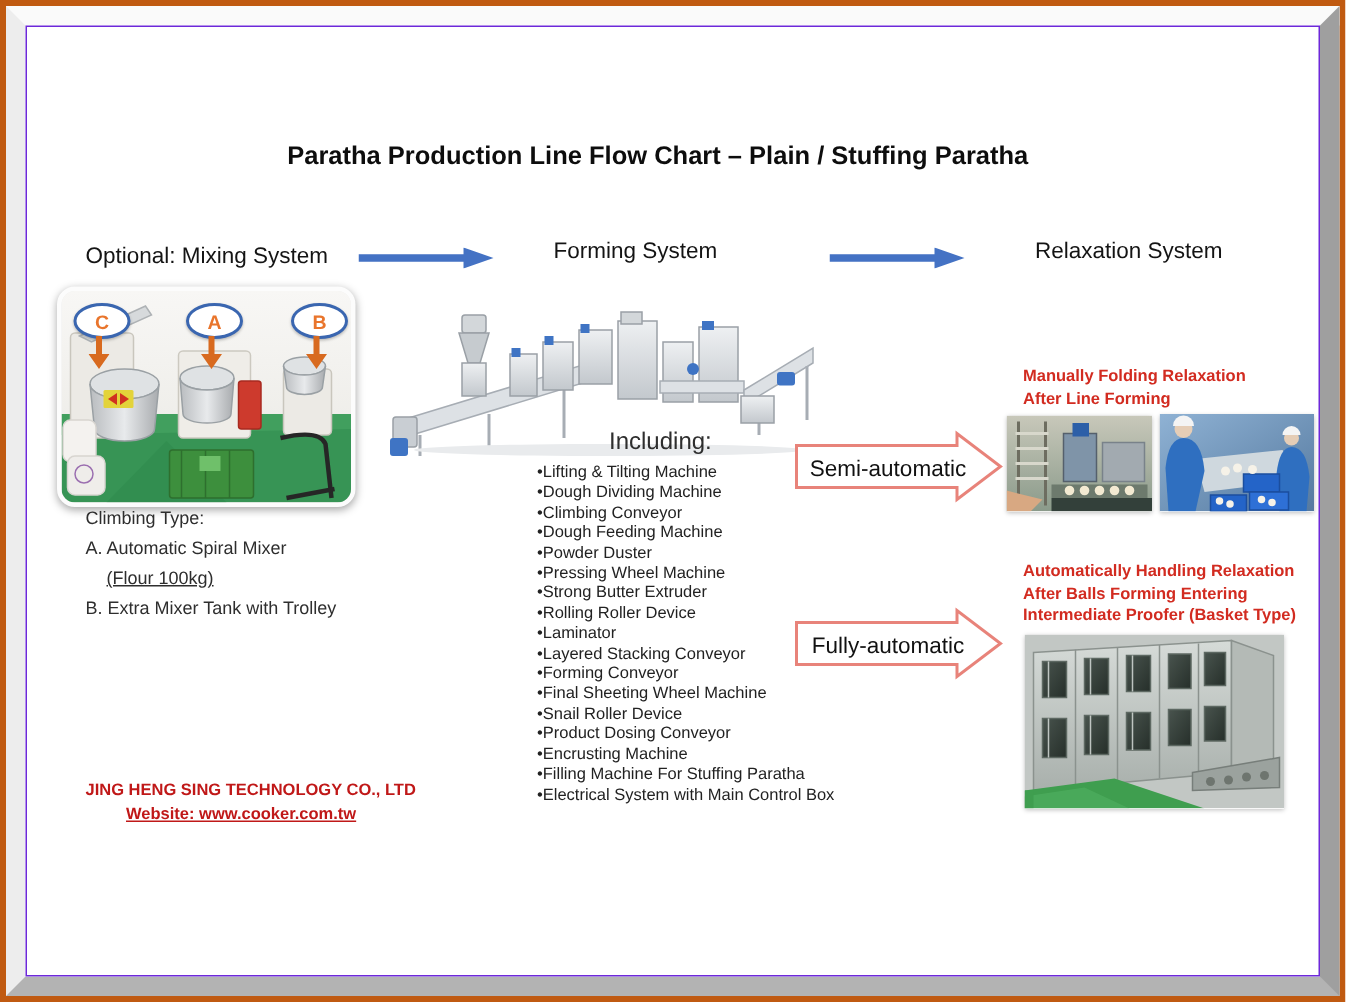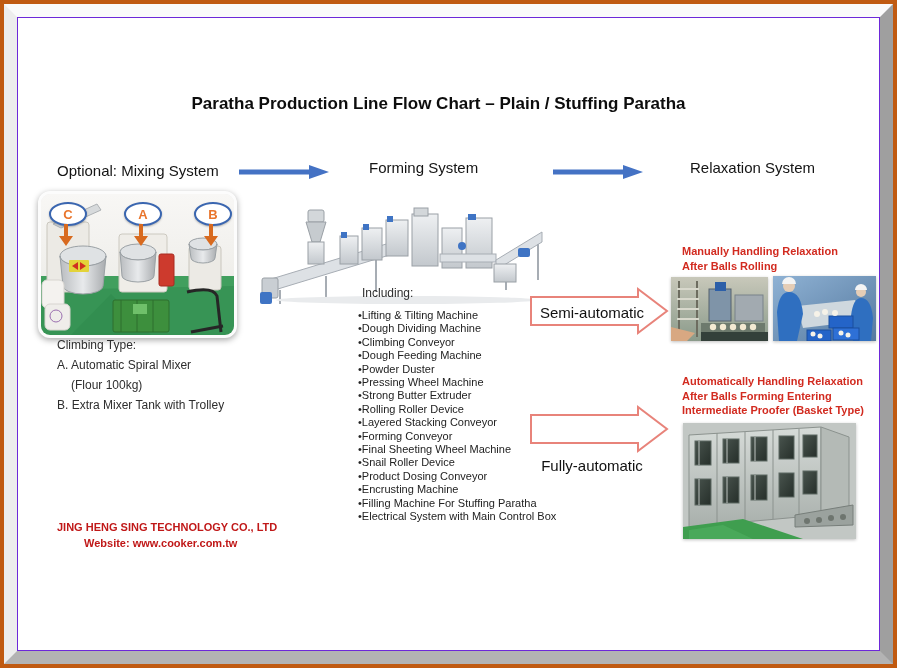--- a/index.html
+++ b/index.html
@@ -35,23 +35,23 @@
   .photo svg{display:block;}
   .oval-label{
     width:34px;height:20px;border:2px solid #3a66b0;border-radius:50%;
     background:#fff;color:#E9752C;font-weight:bold;font-size:13px;
     display:flex;align-items:center;justify-content:center;line-height:1;
     box-shadow:0 1px 2px rgba(0,0,0,.25);
   }
   .down-arrow{width:14px;height:22px;}
   .dtype{font-size:12px;color:#2e2e2e;line-height:20px;}
   .dtype .h{margin-bottom:0px;}
-  .dtype .indent{padding-left:14px;}
+  .dtype .indent{padding-left:14px;text-decoration:underline;}
   .dtype .gap{margin-top:5px;}
-  .including{font-size:12px;color:#2e2e2e;}
+  .including{font-size:16px;color:#2e2e2e;margin-left:44px;}
   .mlist{font-size:11px;color:#222;line-height:13.4px;list-style:none;margin:0;padding:0;white-space:nowrap;}
   .callout{width:140px;height:50px;}
   .callout-label{
     position:absolute;left:521px;width:106px;text-align:center;
     font-size:15px;color:#111;white-space:nowrap;
   }
   .red-note{font-size:11px;font-weight:bold;color:#D22B20;line-height:14.5px;white-space:nowrap;}
   .sm-photo{box-shadow:0 1px 3px rgba(0,0,0,.25);overflow:hidden;}
   .company{font-size:11px;font-weight:bold;color:#C01818;white-space:nowrap;}
 </style>
@@ -138,21 +138,21 @@
   </svg>
 
   <div class="abs dtype" style="left:39px;top:317px;">
     <div class="h">Climbing Type:</div>
     <div>A.  Automatic Spiral Mixer</div>
     <div class="indent">(Flour 100kg)</div>
     <div>B. Extra Mixer Tank with Trolley</div>
   </div>
 
   <div class="abs company" style="left:39px;top:503px;">JING HENG SING TECHNOLOGY CO., LTD</div>
-  <div class="abs company" style="left:66px;top:519px;">Website: www.cooker.com.tw</div>
+  <div class="abs company" style="left:66px;top:519px;text-decoration:underline;">Website: www.cooker.com.tw</div>
 
   <svg class="abs" style="left:238px;top:176px;" width="292" height="114" viewBox="0 0 292 114">
     <defs>
       <linearGradient id="mach" x1="0" y1="0" x2="0" y2="1">
         <stop offset="0" stop-color="#eef0f2"></stop>
               <stop offset="1" stop-color="#c3c8cd"></stop>
       </linearGradient>
     </defs>
 
     <polygon points="12,86 150,44 150,56 12,98" fill="#dde1e5" stroke="#a7adb4"></polygon>
@@ -193,37 +193,38 @@
   <div class="abs including" style="left:344px;top:268px;">Including:</div>
   <ul class="abs mlist" style="left:340px;top:291px;">
     <li>•Lifting &amp; Tilting Machine</li>
     <li>•Dough Dividing Machine</li>
     <li>•Climbing Conveyor</li>
     <li>•Dough Feeding Machine</li>
     <li>•Powder Duster</li>
     <li>•Pressing Wheel Machine</li>
     <li>•Strong Butter Extruder</li>
     <li>•Rolling Roller Device</li>
+    <li>•Laminator</li>
     <li>•Layered Stacking Conveyor</li>
     <li>•Forming Conveyor</li>
     <li>•Final Sheeting Wheel Machine</li>
     <li>•Snail Roller Device</li>
     <li>•Product Dosing Conveyor</li>
     <li>•Encrusting Machine</li>
     <li>•Filling Machine For Stuffing Paratha</li>
     <li>•Electrical System with Main Control Box</li>
   </ul>
 
   <svg class="abs callout" style="left:512px;top:268px;" viewBox="0 0 140 50">
     <path d="M1 11 H108 V3 L137 25 L108 47 V39 H1 Z" fill="#ffffff" stroke="#E8837A" stroke-width="2"></path>
   </svg>
   <div class="callout-label" style="top:286px;">Semi-automatic</div>
   <div class="abs red-note" style="left:664px;top:226px;">
-    <div>Manually Handling Relaxation</div>
-    <div>After Balls Rolling</div>
+    <div>Manually Folding Relaxation</div>
+    <div>After Line Forming</div>
   </div>
   <div class="abs sm-photo" style="left:653px;top:259px;width:97px;height:64px;">
     <svg width="97" height="64" viewBox="0 0 97 64">
       <defs>
         <linearGradient id="fg1" x1="0" y1="0" x2="0" y2="1">
           <stop offset="0" stop-color="#c8c8ba"></stop>
                 <stop offset="1" stop-color="#8a9a8a"></stop>
         </linearGradient>
       </defs>
       <rect width="97" height="64" fill="url(#fg1)"></rect>
@@ -284,21 +285,21 @@
               <circle cx="47" cy="60" r="2.5"></circle>
         <circle cx="68" cy="57" r="2.5"></circle>
               <circle cx="75" cy="59" r="2.5"></circle>
       </g>
     </svg>
   </div>
 
   <svg class="abs callout" style="left:512px;top:386px;" viewBox="0 0 140 50">
     <path d="M1 11 H108 V3 L137 25 L108 47 V39 H1 Z" fill="#ffffff" stroke="#E8837A" stroke-width="2"></path>
   </svg>
-  <div class="callout-label" style="top:404px;margin-top:35px;">Fully-automatic</div>
+  <div class="callout-label" style="top:404px;">Fully-automatic</div>
   <div class="abs red-note" style="left:664px;top:356px;">
     <div>Automatically Handling Relaxation</div>
     <div>After Balls Forming Entering</div>
     <div>Intermediate Proofer (Basket Type)</div>
   </div>
   <div class="abs sm-photo" style="left:665px;top:405px;width:173px;height:116px;">
     <svg width="173" height="116" viewBox="0 0 173 116">
       <defs>
         <linearGradient id="pf" x1="0" y1="0" x2="0" y2="1">
           <stop offset="0" stop-color="#d6dbd8"></stop>

